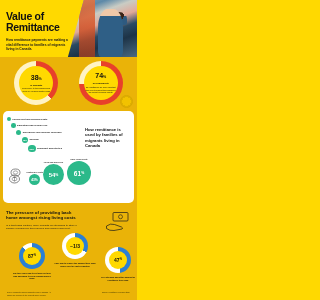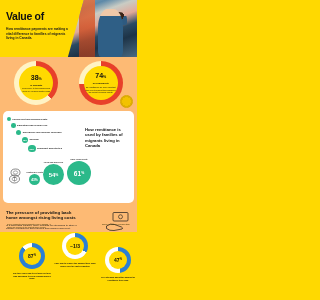--- a/index.html
+++ b/index.html
@@ -2,21 +2,21 @@
 <html><head>
 <meta charset="utf-8">
 <style>
   * { box-sizing: border-box; margin: 0; padding: 0; }
   html, body {
     width: 137px; height: 300px;
     background: #FFD900;
     font-family: "Liberation Sans", sans-serif;
     overflow: hidden;
   }
-  .page { position: relative; width: 137px; height: 232px; background: #fdba74; }
+  .page { position: relative; width: 137px; height: 300px; background: #eab308; }
 
   
   .hero { position: relative; width: 137px; height: 57px; overflow: hidden; background: #FFD900; }
   .hero-photo {
     position: absolute; top: 0; right: 0; width: 72px; height: 57px;
     background:
       linear-gradient(160deg, #7fa7c4 0%, #5d89a8 18%, #c9ccc4 30%, #e0a89a 44%, #2b4a63 58%, #1d3347 72%, #4a6a82 100%);
     clip-path: polygon(26% 0, 100% 0, 100% 100%, 4% 100%);
   }
   .hero-photo::before {
@@ -125,20 +125,21 @@
 
 <div class="page">
 
   <div class="hero">
     <div class="hero-photo">
       <div class="hero-figure"></div>
     </div>
     <div class="hero-text">
       <div class="hero-title">
         <span>Value of</span><br>
+        <span>Remittance</span>
       </div>
       <div class="hero-sub">How remittance payments are making a vital difference to families of migrants living in Canada.</div>
     </div>
   </div>
 
   <div class="sec-donuts">
 
     <div class="donut">
       <div class="ring" style="background: conic-gradient(#E8402A 0deg 136.8deg, #FFF3C4 136.8deg 360deg);"></div>
       <div class="ring" style="background:#FFD900; inset:5px;"></div>

